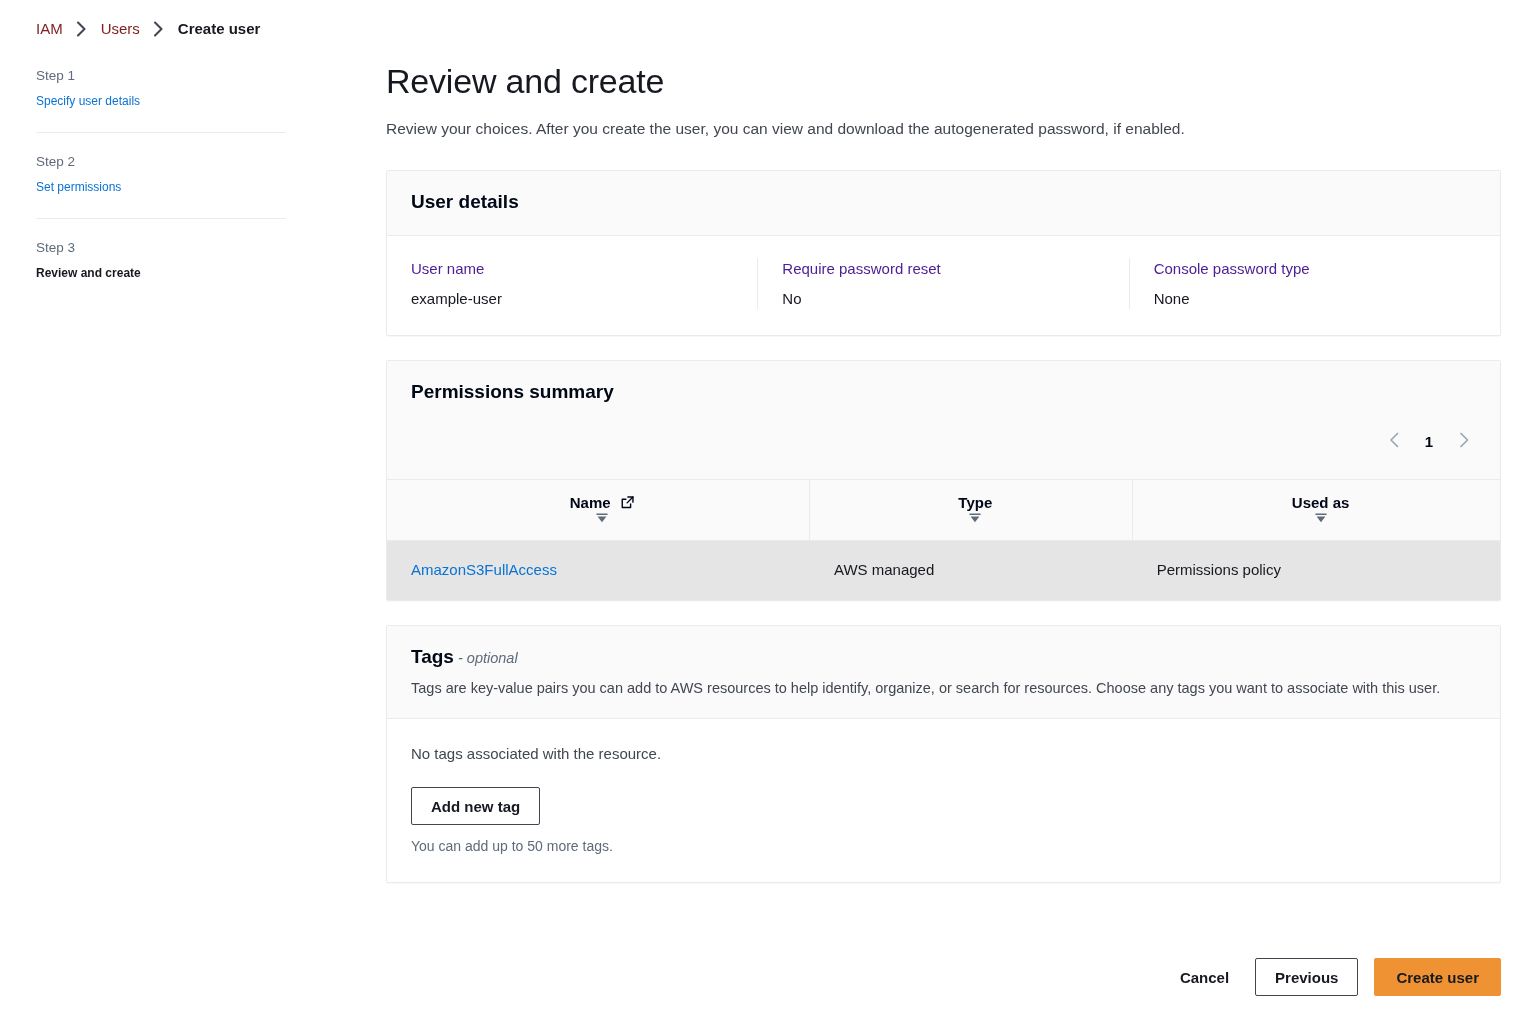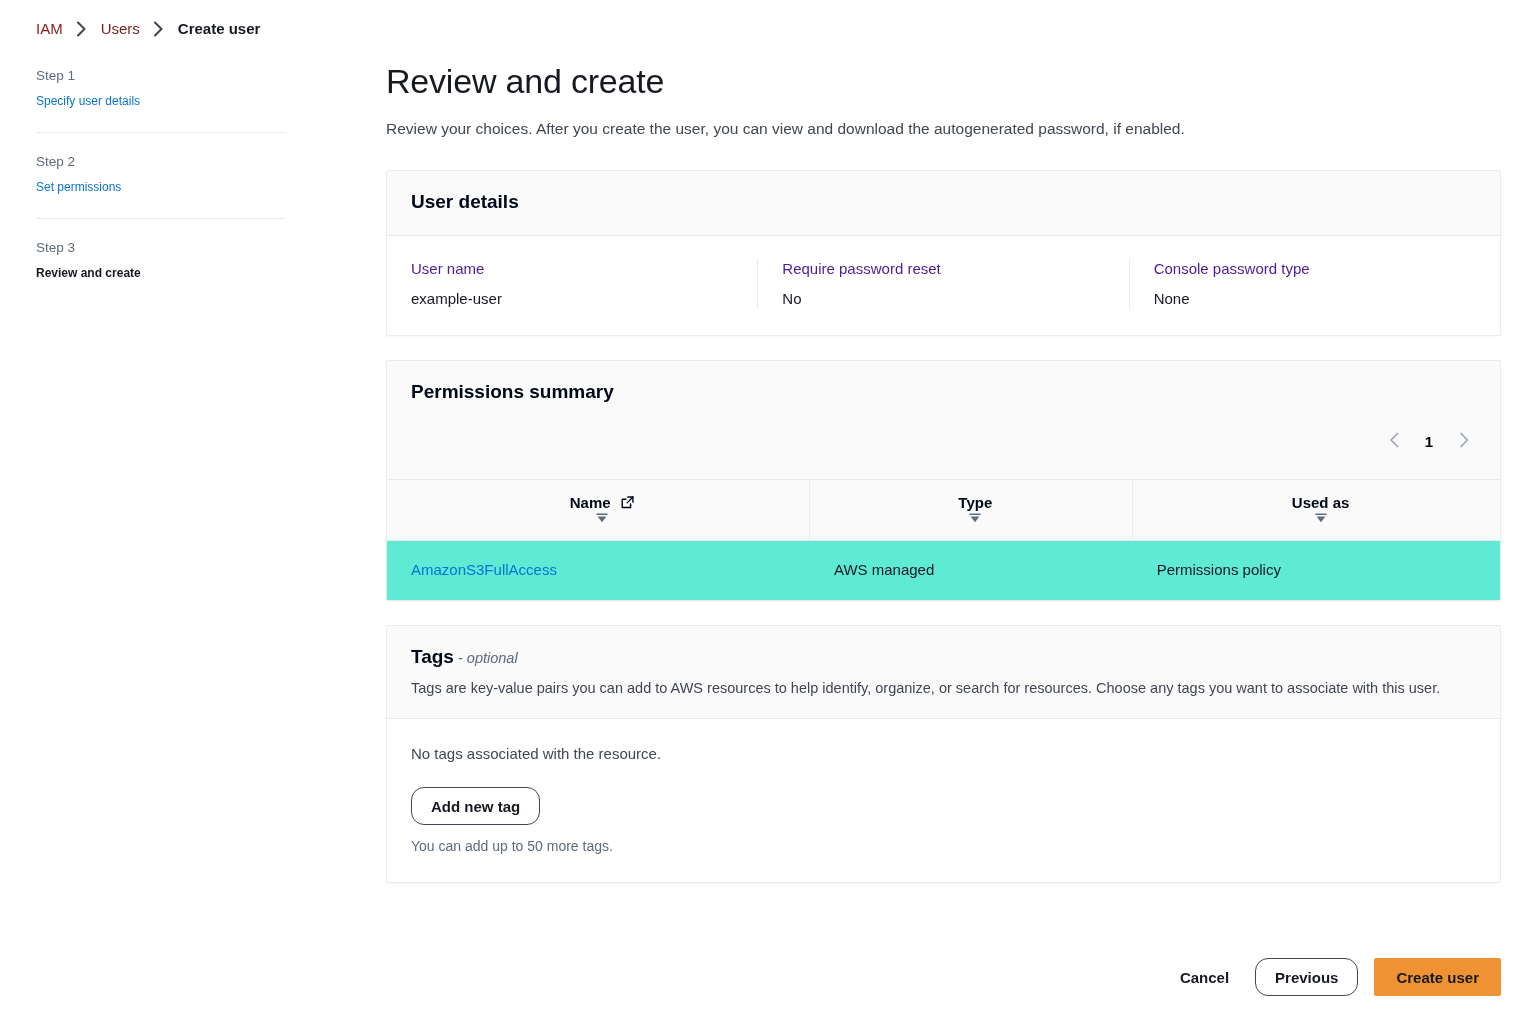--- a/index.html
+++ b/index.html
@@ -108,34 +108,34 @@
   }
   table.perm thead th + th { border-left: 1px solid #e9ebed; }
   .th-inner { display: flex; align-items: center; justify-content: space-between; flex-direction: column; }
   .th-label { display: inline-flex; align-items: center; gap: 9px; }
   .sort-icon { color: #5f6b7a; display: inline-flex; cursor: pointer; }
   .ext-icon { color: #000716; display: inline-flex; }
   table.perm tbody td {
     font-size: 15px; color: #16191f;
     padding: 20px 16px 21px 24px;
     border-bottom: 1px solid transparent;
-    background: #5eead4;
+    background: #e5e5e5;
     vertical-align: middle;
   }
   .cell-link { color: #0972d3; text-decoration: none; cursor: pointer; }
 
   
   .tags-body { padding: 24px 24px 26px 24px; }
   .tags-empty { font-size: 15px; color: #414750; line-height: 21px; }
   .btn-normal {
     margin-top: 23px;
     display: inline-flex; align-items: center; justify-content: center;
     height: 38px; padding: 0 19px;
     background: #ffffff;
-    border: 1px solid #414750; border-radius: 13px;
+    border: 1px solid #414750; border-radius: 2px;
     font-family: inherit; font-size: 15px; font-weight: 700; color: #16191f;
     cursor: pointer;
   }
   .tags-hint { font-size: 14px; color: #5f6b7a; line-height: 20px; margin-top: 11px; }
 
   
   .footer {
     position: absolute; left: 386px; top: 958px; width: 1115px;
     display: flex; justify-content: flex-end; align-items: center; gap: 16px;
   }

